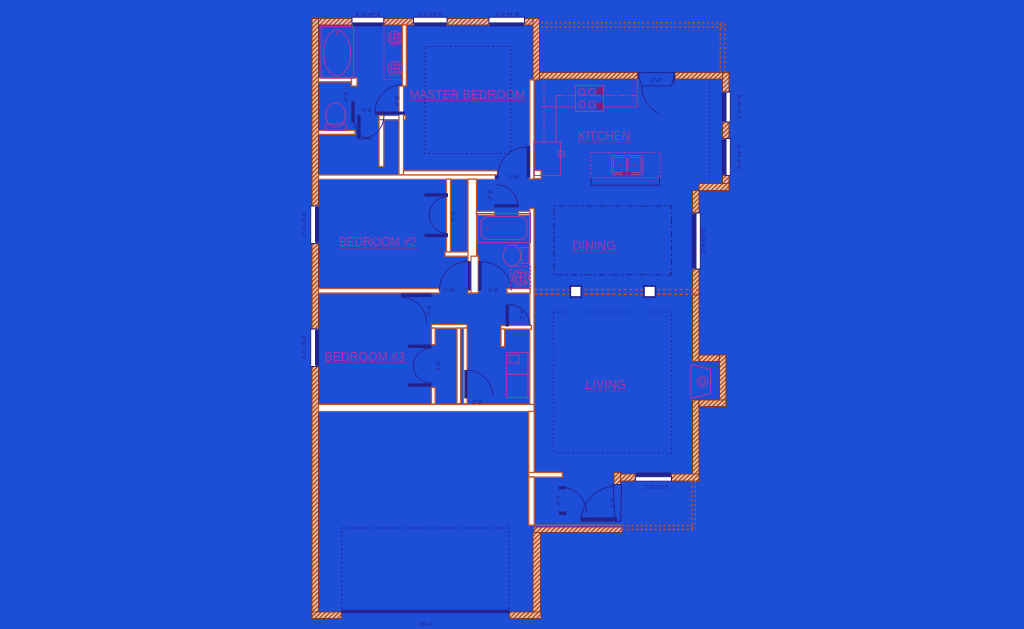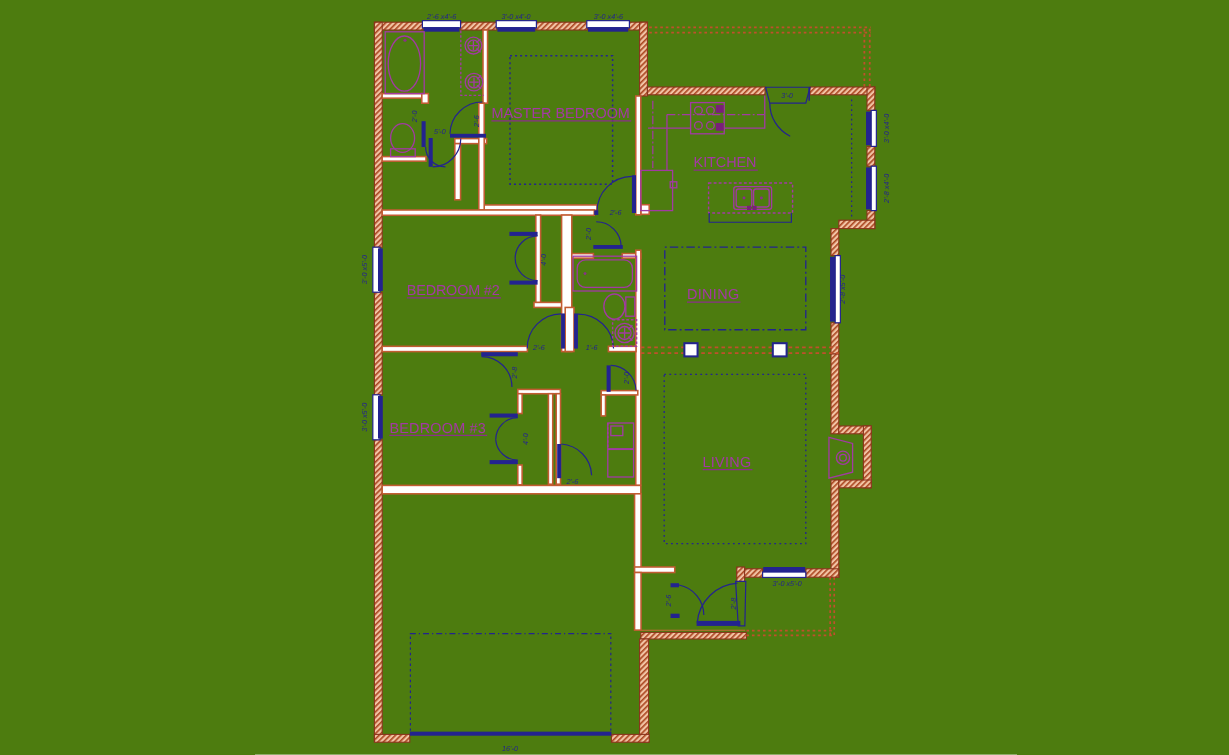--- a/index.html
+++ b/index.html
@@ -1,16 +1,16 @@
 <!DOCTYPE html>
 <html><head>
 <meta charset="utf-8">
 <style>
   html,body{margin:0;padding:0;background:#ffffff;}
-  .wrap{width:1024px;height:629px;position:relative;overflow:hidden;background:#4d7c0f;}
+  .wrap{width:1024px;height:629px;position:relative;overflow:hidden;background:#1d4ed8;}
   text{font-family:"Liberation Sans", sans-serif;}
   .rl{font-size:12px;fill:#a438a4;letter-spacing:0.6px;}
   .dt{font-size:6px;font-style:italic;fill:#23238f;}
   .ew{fill:url(#ht);stroke:#8a331c;stroke-width:0.9;}
   .iw{fill:#ffffff;stroke:#c25c32;stroke-width:1.3;}
   .nav{stroke:#23238f;fill:none;stroke-width:1;}
   .navf{fill:#23238f;stroke:none;}
   .mag{stroke:#a23aa2;fill:none;stroke-width:1.1;}
 </style>
 </head>

